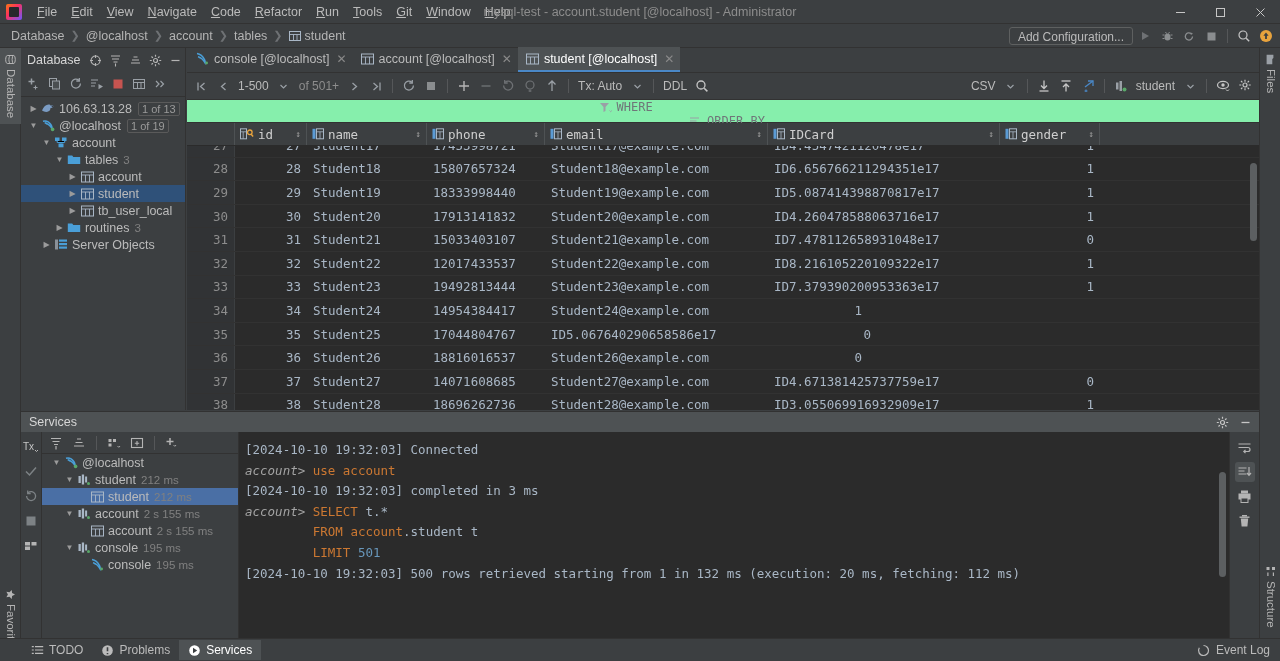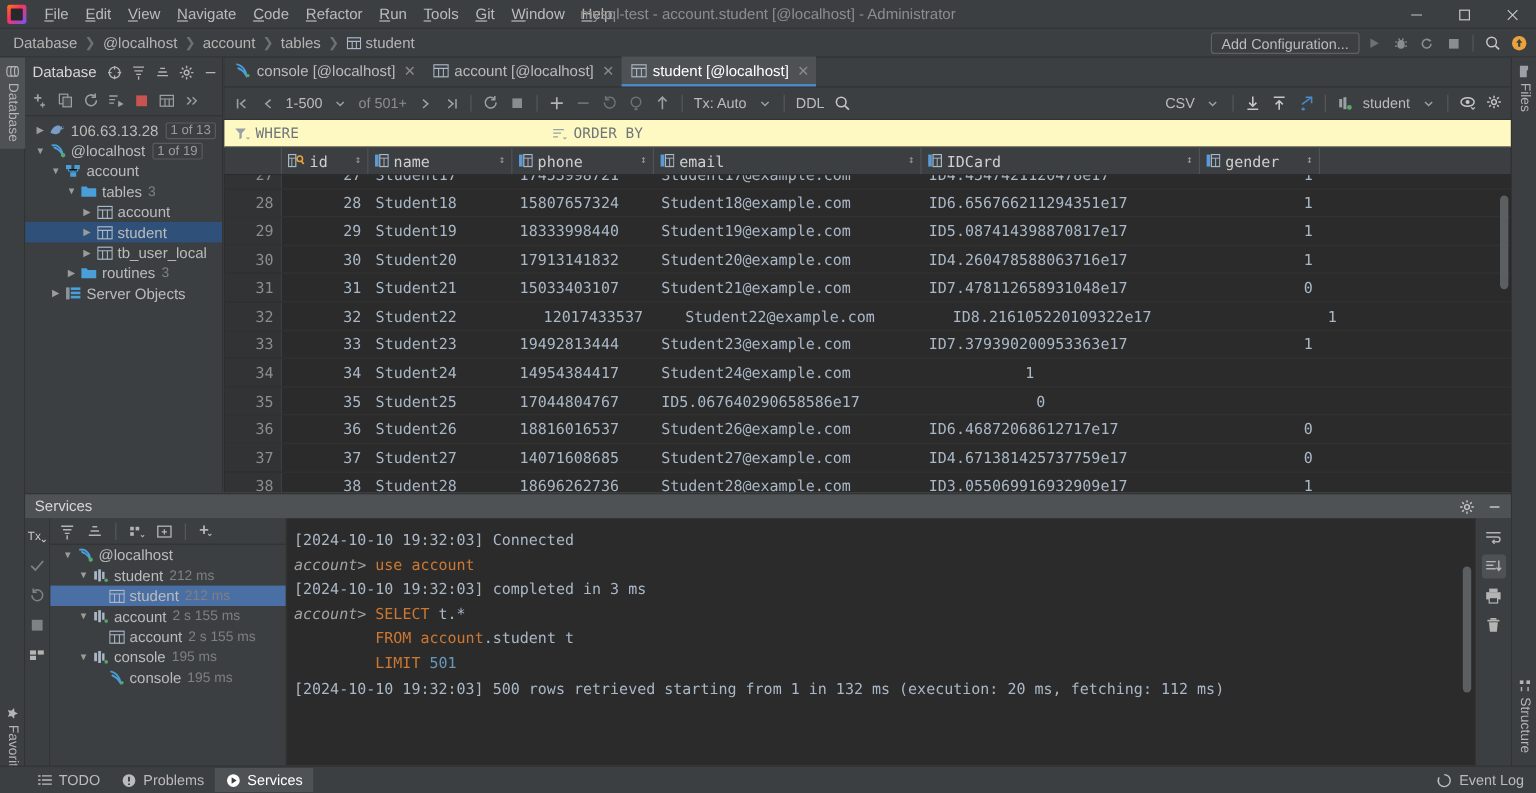--- a/index.html
+++ b/index.html
@@ -79,22 +79,22 @@
   .editor{ position:absolute; left:166px; right:0; top:0; bottom:228px; background:#2b2b2b;}
   .tabbar{ height:25px; background:#3c3f41; display:flex; align-items:flex-end; border-bottom:1px solid #323232;}
   .etab{ height:25px; display:flex; align-items:center; gap:5px; padding:0 6px 0 8px;
          font-size:12.5px; color:#bbbbbb; white-space:nowrap; border-bottom:2px solid transparent;}
   .etab.act{ background:#4e5254; border-bottom:2px solid #4a88c7; color:#ffffff;}
   .etab .x{ color:#8a8a8a; font-size:12px; margin-left:2px;}
   .gridtools{ height:27px; background:#3c3f41; display:flex; align-items:center;
               padding:0 4px; gap:2px; border-bottom:1px solid #323232;}
   .gt-txt{ font-size:12px; color:#bbbbbb; padding:0 3px; white-space:nowrap;}
   .gt-dim{ font-size:12px; color:#8d8d8d; padding:0 3px; white-space:nowrap;}
-  .filterbar{ height:23px; background:#fef9c3; display:flex; align-items:center;
-              border-bottom:1px solid #323232; font-family:"DejaVu Sans Mono", monospace;}
+  .filterbar{ height:23px; background:#86efac; display:flex; align-items:center;
+              border-bottom:1px solid #323232; font-family:"DejaVu Sans Mono", monospace;flex-direction:column;}
   .fb-seg{ display:flex; align-items:center; gap:5px; padding-left:8px; color:#6f7679; font-size:12px;}
 
   
   .grid{ position:absolute; left:0; right:0; top:75px; bottom:0; background:#2b2b2b; overflow:hidden;}
   .ghead{ height:23px; display:flex; background:#3c3f41; border-bottom:1px solid #2b2b2b;
           font-family:"DejaVu Sans Mono", monospace; font-size:12.5px; color:#cfcfcf;}
   .gh{ display:flex; align-items:center; border-right:1px solid #4e5254; padding:0 5px; gap:4px;
        position:relative; overflow:hidden;}
   .gh .sortar{ margin-left:auto; color:#9b9b9b; font-size:9px;}
   .grows{ position:absolute; top:23px; left:0; right:0; bottom:0; overflow:hidden;
@@ -770,21 +770,21 @@
               <div class="cell" style="width:120px; flex:none;">Student21</div>
               <div class="cell" style="width:118px; flex:none;">15033403107</div>
               <div class="cell" style="width:223px; flex:none;">Student21@example.com</div>
               <div class="cell" style="width:232px; flex:none;">ID7.478112658931048e17</div>
               <div class="cell c-num" style="width:100px; flex:none;">0</div>
             </div>
             <div class="grow">
               <div class="cell c-rn" style="width:48px; flex:none;">32</div>
               <div class="cell c-num" style="width:72px; flex:none;">32</div>
               <div class="cell" style="width:120px; flex:none;">Student22</div>
-              <div class="cell" style="width:118px; flex:none;margin-left:20px;">12017433537</div>
+              <div class="cell" style="width:118px; flex:none;">12017433537</div>
               <div class="cell" style="width:223px; flex:none;">Student22@example.com</div>
               <div class="cell" style="width:232px; flex:none;">ID8.216105220109322e17</div>
               <div class="cell c-num" style="width:100px; flex:none;">1</div>
             </div>
             <div class="grow">
               <div class="cell c-rn" style="width:48px; flex:none;">33</div>
               <div class="cell c-num" style="width:72px; flex:none;">33</div>
               <div class="cell" style="width:120px; flex:none;">Student23</div>
               <div class="cell" style="width:118px; flex:none;">19492813444</div>
               <div class="cell" style="width:223px; flex:none;">Student23@example.com</div>
@@ -806,21 +806,20 @@
               <div class="cell" style="width:118px; flex:none;">17044804767</div>
               <div class="cell" style="width:232px; flex:none;">ID5.067640290658586e17</div>
               <div class="cell c-num" style="width:100px; flex:none;">0</div>
             </div>
             <div class="grow">
               <div class="cell c-rn" style="width:48px; flex:none;">36</div>
               <div class="cell c-num" style="width:72px; flex:none;">36</div>
               <div class="cell" style="width:120px; flex:none;">Student26</div>
               <div class="cell" style="width:118px; flex:none;">18816016537</div>
               <div class="cell" style="width:223px; flex:none;">Student26@example.com</div>
-              <div class="cell" style="width:232px; flex:none;">ID6.46872068612717e17</div>
               <div class="cell c-num" style="width:100px; flex:none;">0</div>
             </div>
             <div class="grow">
               <div class="cell c-rn" style="width:48px; flex:none;">37</div>
               <div class="cell c-num" style="width:72px; flex:none;">37</div>
               <div class="cell" style="width:120px; flex:none;">Student27</div>
               <div class="cell" style="width:118px; flex:none;">14071608685</div>
               <div class="cell" style="width:223px; flex:none;">Student27@example.com</div>
               <div class="cell" style="width:232px; flex:none;">ID4.671381425737759e17</div>
               <div class="cell c-num" style="width:100px; flex:none;">0</div>

